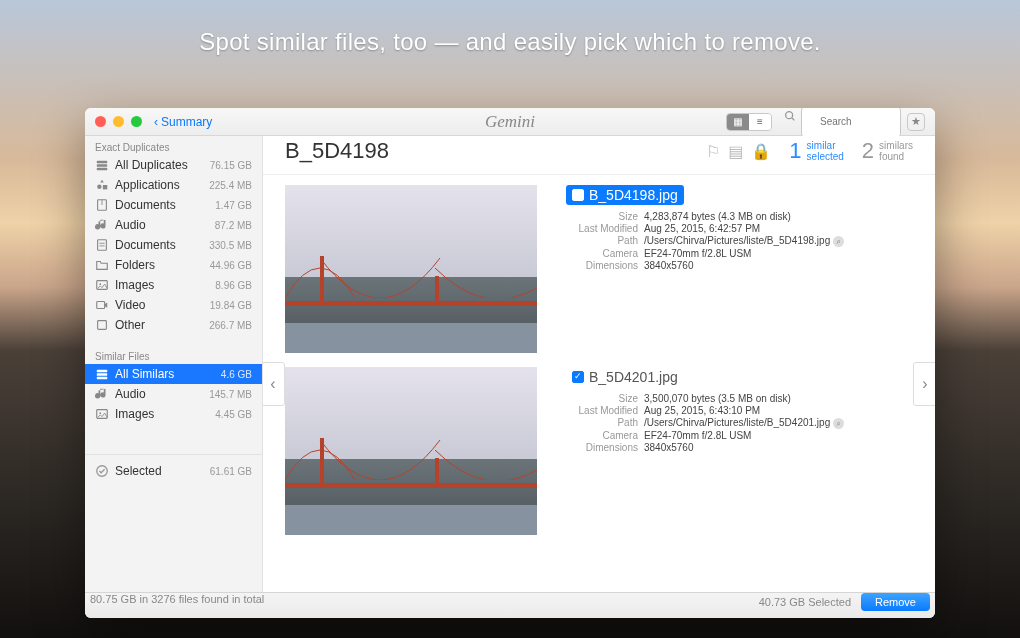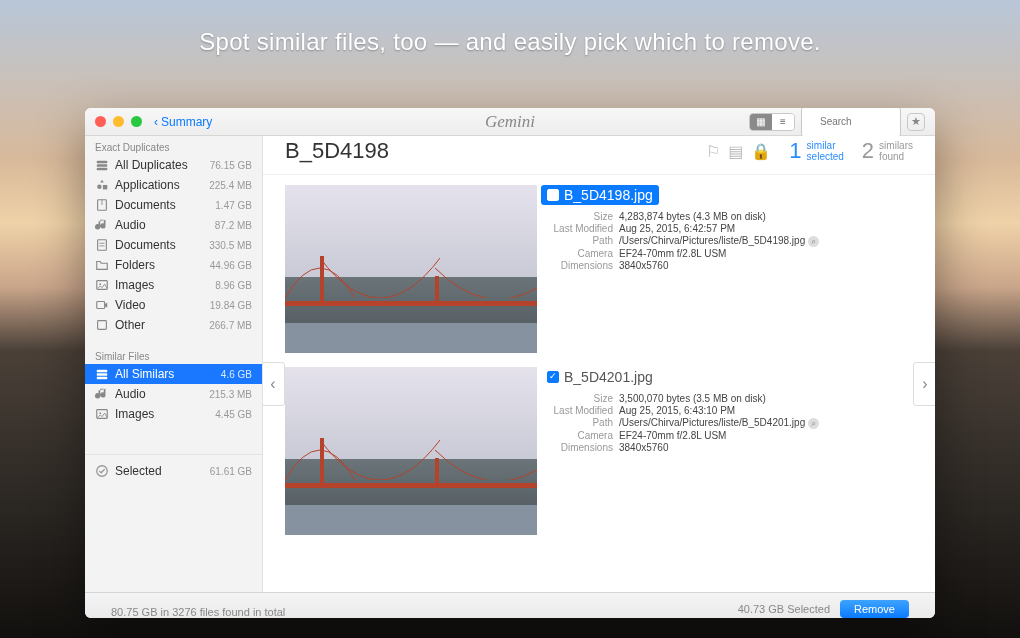--- a/index.html
+++ b/index.html
@@ -10,21 +10,21 @@
   .titlebar { height: 28px; background: linear-gradient(#f7f7f7,#ededed); border-bottom: 1px solid #d7d7d7; display: flex; align-items: center; padding: 0 10px; position: relative; }
   .traffic { display: flex; gap: 7px; }
   .dot { width: 11px; height: 11px; border-radius: 50%; }
   .dot.r { background:#ff5f57; } .dot.y{background:#febc2e;} .dot.g{background:#28c840;}
   .back { margin-left: 12px; color:#0a7aff; font-size:12px; display:flex; align-items:center; gap:3px; cursor:pointer;}
   .title-center { position:absolute; left:50%; transform:translateX(-50%); font-family: Georgia, 'Times New Roman', serif; font-style: italic; font-size:17px; color:#888;}
   .tb-right { margin-left:auto; display:flex; align-items:center; gap:6px;}
   .seg { display:flex; border:1px solid #c8c8c8; border-radius:4px; overflow:hidden; height:18px;}
   .segbtn { width:22px; display:flex; align-items:center; justify-content:center; font-size:10px; color:#666; background:#fff;}
   .segbtn.active { background:#8a8a8a; color:#fff;}
-  .search { width:100px; height:32px; border:1px solid #c8c8c8; border-radius:4px; font-size:10px; padding:0 4px 0 18px; background:#fff; position:relative;}
+  .search { width:100px; height:32px; border:1px solid #c8c8c8; border-radius:4px; font-size:10px; padding:0 4px 0 18px; background:#fff; position:relative;margin-left:23px;}
   .search-wrap{position:relative;}
   .search-wrap svg{position:absolute;left:5px;top:3px;}
   .star { width:18px; height:18px; border:1px solid #c8c8c8; border-radius:4px; display:flex;align-items:center;justify-content:center;color:#888;font-size:11px;}
   .body { flex:1; display:flex; min-height:0;}
   .sidebar { width:178px; background:#f3f3f3; border-right:1px solid #e1e1e1; overflow:hidden; font-size:12px; color:#333;}
   .sb-head { font-size:10px; color:#888; padding:6px 10px 2px; }
   .sb-item { display:flex; align-items:center; padding:3px 10px; gap:6px; cursor:pointer;}
   .sb-item .lbl{flex:1;}
   .sb-item .sz{color:#999; font-size:10px;}
   .sb-item.sel { background:#1978ff; color:#fff;}
@@ -37,42 +37,42 @@
   .h-icons { display:flex; gap:8px; color:#bbb;}
   .h-icons span{cursor:pointer;}
   .counts { display:flex; gap:18px; margin-left:18px;}
   .count { display:flex; align-items:center; gap:5px;}
   .count .num { font-size:22px; font-weight:300;}
   .count.blue .num{color:#2a8cff;} .count.blue .txt{color:#2a8cff;}
   .count .txt { font-size:10px; line-height:11px; color:#999;}
   .content { flex:1; padding:10px 22px 0; overflow:hidden; position:relative;}
   .navbtn { position:absolute; top:50%; transform:translateY(-50%); width:24px; height:44px; background:#fff; border:1px solid #ddd; border-radius:3px; display:flex; align-items:center; justify-content:center; color:#888; cursor:pointer; font-size:16px;}
   .navbtn.left{left:-2px;} .navbtn.right{right:-2px;}
-  .file-row { display:flex; gap:4px; margin-bottom:14px;}
+  .file-row { display:flex; gap:29px; margin-bottom:14px;}
   .thumb { width:252px; height:168px; background:#cdd3da; position:relative; overflow:hidden;}
   .thumb .sky{position:absolute;inset:0;background:linear-gradient(#e5e2ec,#c6c8d4 60%,#9da6b0);}
   .thumb .hill{position:absolute;bottom:0;left:0;right:0;height:45%;background:linear-gradient(#6b7478,#4b5358);}
   .thumb .water{position:absolute;bottom:0;left:0;right:0;height:18%;background:#8792a0;}
   .thumb .bridge{position:absolute;left:0;right:0;bottom:28%;height:5px;background:#b5432b;}
   .thumb .tower{position:absolute;bottom:28%;width:4px;height:50px;background:#b5432b;}
   .thumb .t1{left:35px;} .thumb .t2{left:150px;height:30px;}
   .thumb .cable{position:absolute;left:0;right:0;bottom:33%;height:40px;}
   .thumb .cable svg{width:100%;height:100%;}
   .details { flex:1; font-size:11px; color:#555;}
   .fname { display:inline-flex; align-items:center; gap:5px; padding:2px 6px; border-radius:3px; font-size:14px; margin-bottom:6px;}
   .fname.selected { background:#0a7aff; color:#fff;}
   .fname .cb { width:12px; height:12px; border:1px solid #fff; background:#fff; border-radius:2px; display:inline-block;}
   .fname.selected .cb{background:#fff;border-color:#fff;}
   .fname .cb.checked{background:#0a7aff;border-color:#0a7aff;position:relative;}
   .fname .cb.checked::after{content:"✓";position:absolute;color:#fff;font-size:9px;left:1px;top:-1px;}
   .meta { display:grid; grid-template-columns: 78px 1fr; row-gap:1px; font-size:10px;}
   .meta .k{ text-align:right; color:#999; padding-right:6px;}
   .meta .v{ color:#444;}
   .meta .v .rev{display:inline-block;width:11px;height:11px;background:#ddd;border-radius:50%;margin-left:3px;font-size:8px;text-align:center;line-height:11px;color:#777;}
-  .footer { height:26px; background:linear-gradient(#f4f4f4,#eaeaea); border-top:1px solid #d5d5d5; display:flex; align-items:flex-end; padding:0 26px; font-size:11px; color:#888;}
+  .footer { height:26px; background:linear-gradient(#f4f4f4,#eaeaea); border-top:1px solid #d5d5d5; display:flex; align-items:flex-start; padding:0 5px; font-size:11px; color:#888;}
   .footer .right{margin-left:auto; display:flex; align-items:center; gap:10px;}
   .remove-btn{ background:linear-gradient(#3ea3ff,#0a7aff); color:#fff; padding:3px 14px; border-radius:4px; font-size:11px; cursor:pointer;}
   .ico{width:14px;height:14px;}
 </style>
 </head>
 <body>
 
 <div class="bg"></div>
 <div class="headline">Spot similar files, too — and easily pick which to remove.</div>
 
@@ -198,21 +198,21 @@
               <rect x="2" y="11" width="12" height="3" rx="1"></rect>
             </svg>
             <span class="lbl">All Similars</span>
             <span class="sz">4.6 GB</span>
           </div>
           <div class="sb-item">
             <svg class="ico" viewBox="0 0 16 16" fill="#888">
               <path d="M6 2v8a3 3 0 11-2-2.8V4l8-2v7a3 3 0 11-2-2.8V2z"></path>
             </svg>
             <span class="lbl">Audio</span>
-            <span class="sz">215.3 MB</span>
+            <span class="sz">145.7 MB</span>
           </div>
           <div class="sb-item">
             <svg class="ico" viewBox="0 0 16 16" fill="#888">
               <rect x="2" y="3" width="12" height="10" rx="1" fill="none" stroke="#888" stroke-width="1.3"></rect>
               <circle cx="6" cy="7" r="1" fill="#888"></circle>
               <path d="M3 12l3-3 2 2 3-4 3 5" fill="none" stroke="#888"></path>
             </svg>
             <span class="lbl">Images</span>
             <span class="sz">4.45 GB</span>
           </div>

